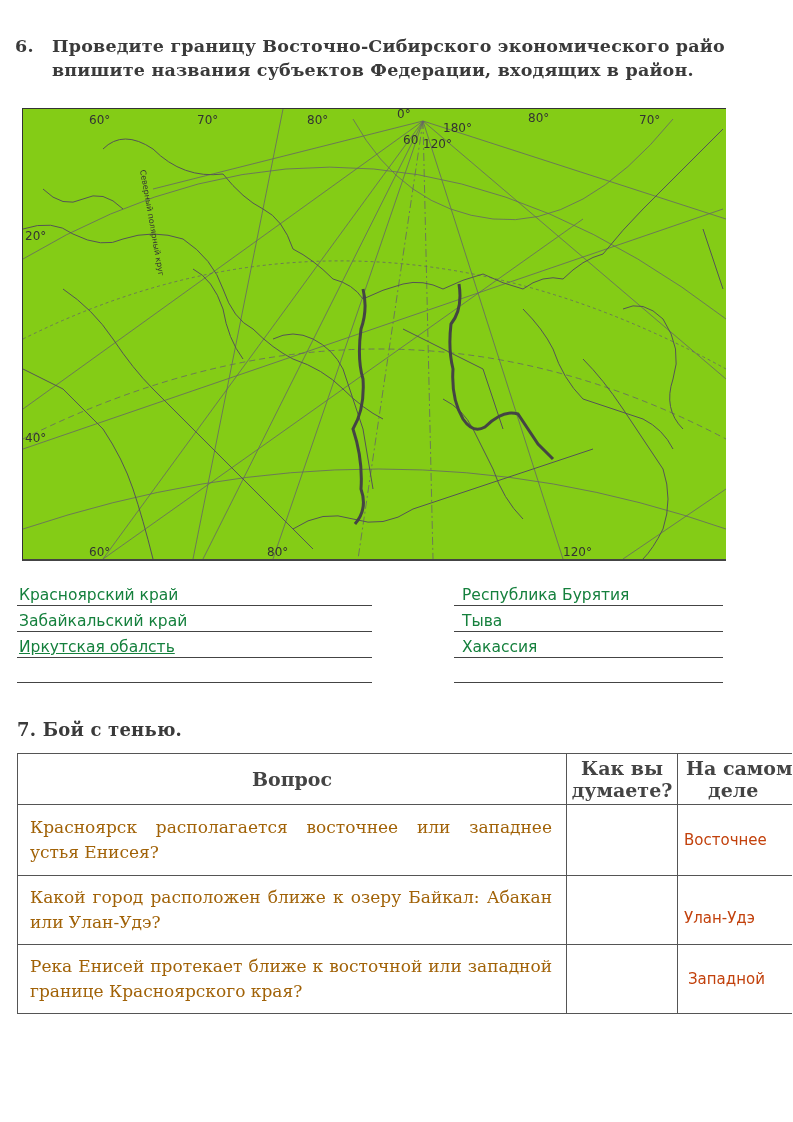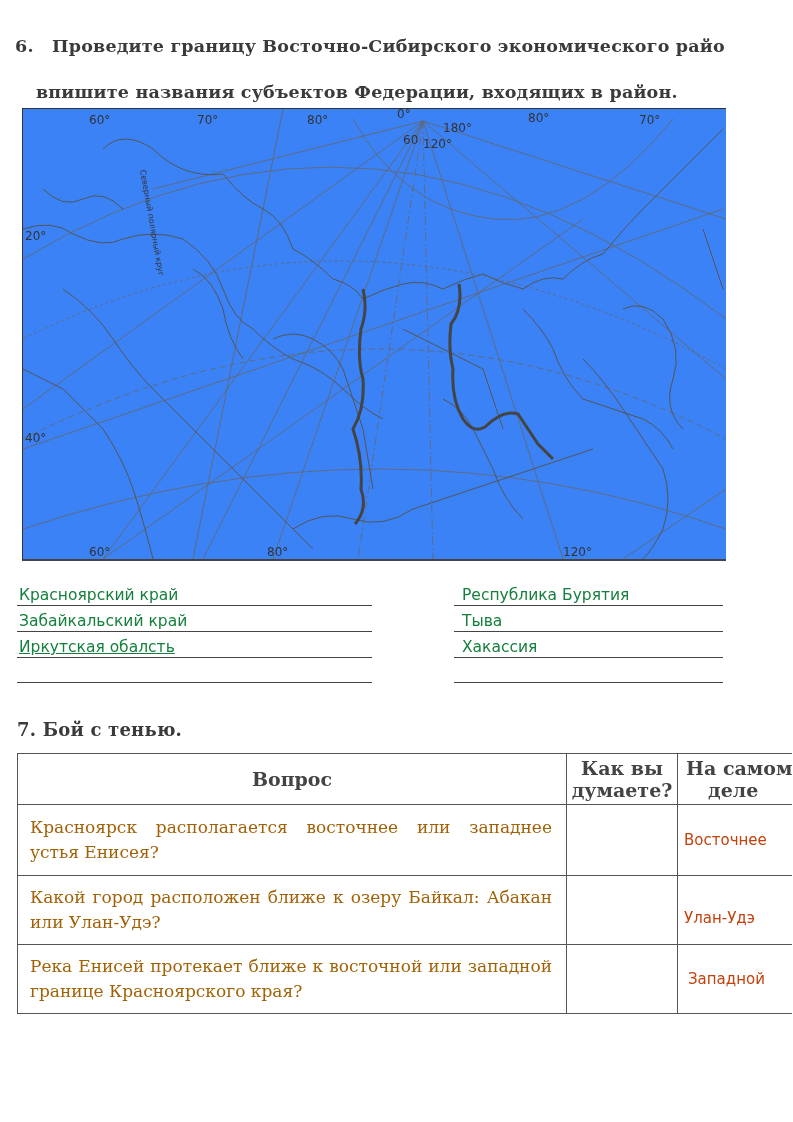--- a/index.html
+++ b/index.html
@@ -5,27 +5,27 @@
   html, body { margin: 0; padding: 0; }
   body {
     width: 793px; height: 1122px; background: #ffffff; position: relative; overflow: hidden;
     font-family: "DejaVu Serif", "Liberation Serif", serif; color: #2a2a2a;
   }
   .task-title {
     position: absolute; left: 15px; font-weight: bold; font-size: 17.5px; color: #3a3a3a;
     letter-spacing: 0.2px; white-space: nowrap;
   }
   #t6-line1 { top: 36px; }
-  #t6-line2 { top: 60px; left: 36px; margin-top: 22px; }
+  #t6-line2 { top: 60px; left: 52px; }
   #t6-num { position: absolute; left: 15px; top: 36px; font-weight: bold; font-size: 17.5px; color:#3a3a3a; }
 
   .map {
     position: absolute; left: 22px; top: 108px; width: 703px; height: 450px;
     border-left: 1.5px solid #333; border-top: 1.5px solid #333; border-bottom: 2px solid #444;
-    overflow: hidden; background: #3b82f6;
+    overflow: hidden; background: #84cc16;
   }
   .map svg { position: absolute; left: 0; top: 0; }
   .map-label { position: absolute; font-family: "DejaVu Sans", sans-serif; font-size: 12px; color: #333; }
 
   .answers { position: absolute; top: 580px; left: 0; width: 793px; height: 110px; }
   .ans-col { position: absolute; top: 0; }
   .ans-col.left { left: 17px; width: 355px; }
   .ans-col.right { left: 410px; width: 313px; }
   .ans-line {
     position: absolute; left: 0; right: 0; border-bottom: 1px solid #444;

